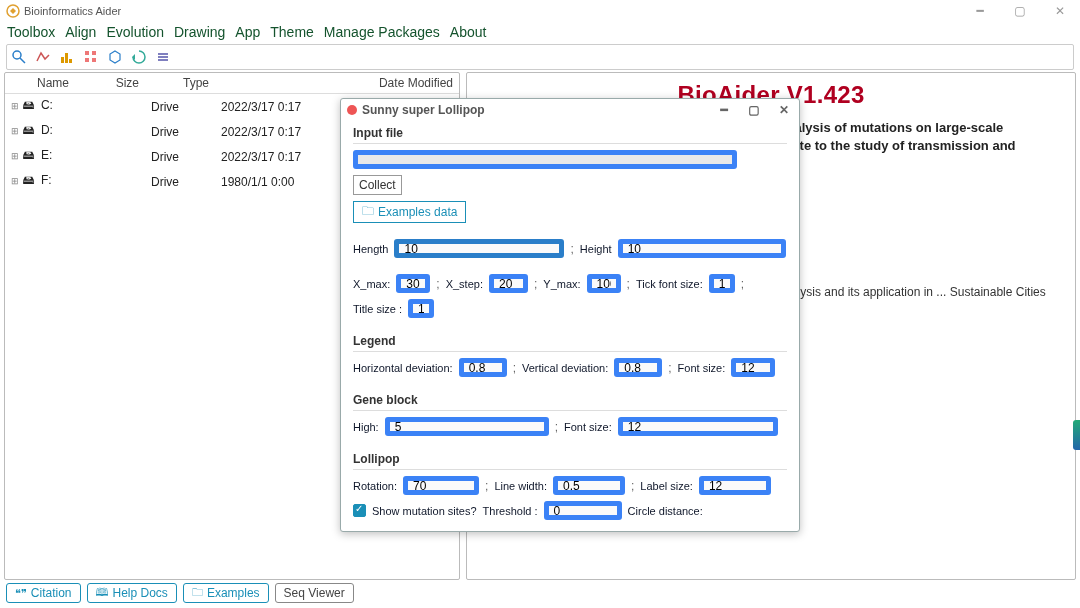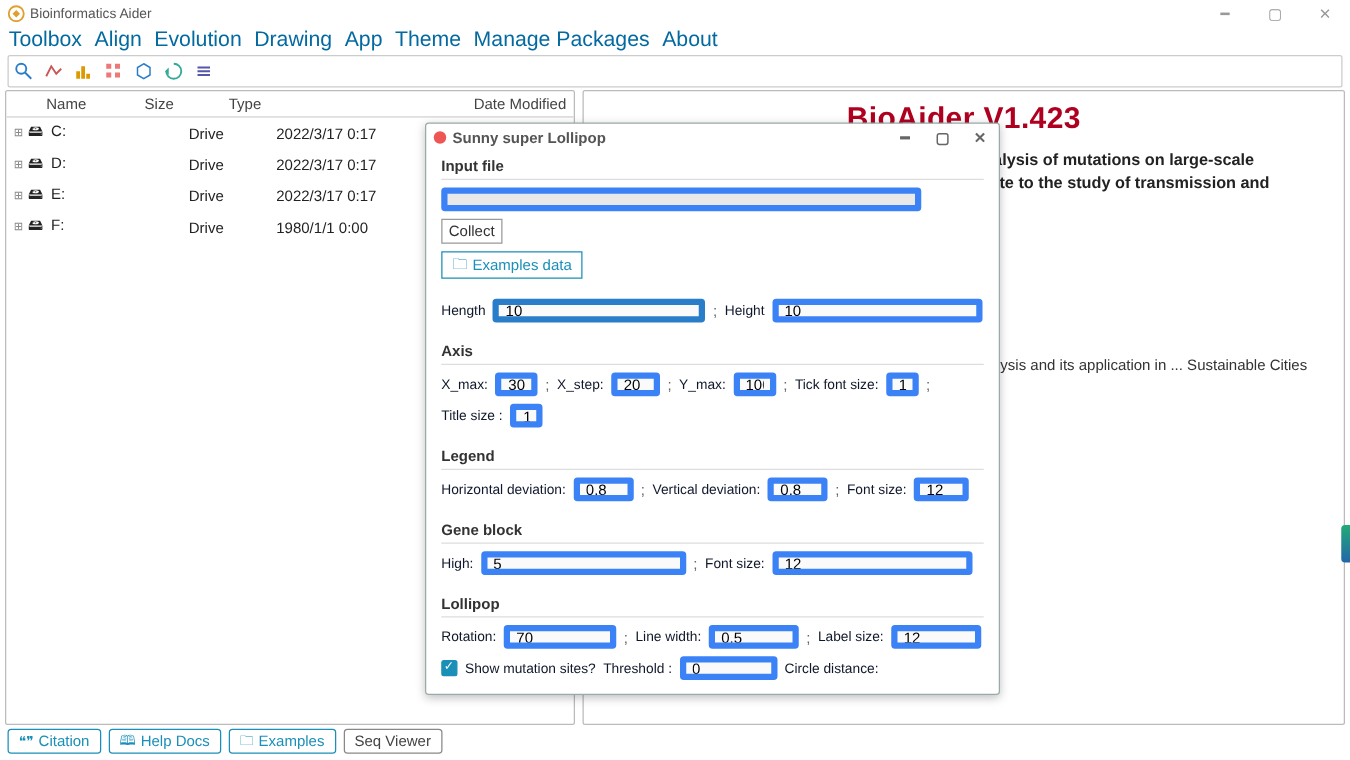--- a/index.html
+++ b/index.html
@@ -3,21 +3,21 @@
   <meta charset="utf-8">
   <style>
     * { margin: 0; padding: 0; box-sizing: border-box; font-family: "Segoe UI", Tahoma, sans-serif; }
     body { width: 1080px; height: 608px; background: #fff; font-size: 12px; color: #333; overflow: hidden; position: relative; }
     .titlebar { height: 22px; display: flex; align-items: center; padding: 0 6px; background: #fff; }
     .titlebar .logo { width: 14px; height: 14px; margin-right: 4px; display: inline-block; }
     .titlebar .title { font-size: 11px; color: #555; }
     .window-controls { position: absolute; top: 0; right: 0; display: flex; }
     .window-controls div { width: 40px; height: 22px; display:flex; align-items:center; justify-content:center; color:#999; font-size:12px;}
     .menubar { height: 20px; display: flex; align-items: center; padding: 0 4px; gap: 4px; background: #fff; }
-    .menubar span { font-size: 17px; color: #0369a1; padding: 1px 3px; cursor:default;}
+    .menubar span { font-size: 14px; color: #14532d; padding: 1px 3px; cursor:default;}
     .toolbar { height: 26px; border: 1px solid #ccc; border-radius: 2px; margin: 2px 6px 4px 6px; display:flex; align-items:center; padding: 0 2px; gap: 4px;}
     .toolbar .tbtn { width:20px; height:20px; display:flex; align-items:center; justify-content:center;}
     .main { position:absolute; top:72px; left:4px; right:4px; bottom:28px; display:flex; gap:6px;}
     .filepanel { width:456px; border:1px solid #bbb; border-radius:2px; background:#fff; overflow:auto;}
     .filepanel table { width:100%; border-collapse:collapse; font-size:12px;}
     .filepanel th { text-align:right; font-weight:normal; padding:3px 6px; border-bottom:1px solid #ddd; color:#444;}
     .filepanel td { padding:2px 6px; color:#222;}
     .filepanel td .expander{color:#888; margin-right:3px; font-size:9px;}
     .filepanel td .drive-ico{display:inline-block; width:14px; text-align:center; margin-right:2px;}
     .content { flex:1; border:1px solid #bbb; border-radius:2px; background:#fff; padding:8px 14px; overflow:hidden;}
@@ -221,21 +221,20 @@
     <div class="row">
       <label>Hength</label>
       <input class="fld" style="width: 170px; border-color: rgb(42, 126, 201);" value="10">
       <span class="sep">;</span>
       <label>Height</label>
       <input class="fld" style="width: 168px;" value="10">
     </div>
   </div>
 
   <div class="section">
-    <div class="section-title">Axis</div>
     <div class="row">
       <label>X_max:</label>
       <input class="fld" style="width: 34px;" value="300">
       <span class="sep">;</span>
       <label>X_step:</label>
       <input class="fld" style="width: 39px;" value="20">
       <span class="sep">;</span>
       <label>Y_max:</label>
       <input class="fld" style="width: 34px;" value="100">
       <span class="sep">;</span>
@@ -269,21 +268,21 @@
       <span class="sep">;</span>
       <label>Font size:</label>
       <input class="fld" style="width: 160px;" value="12">
     </div>
   </div>
 
   <div class="section">
     <div class="section-title">Lollipop</div>
     <div class="row">
       <label>Rotation:</label>
-      <input class="fld" style="width: 90px;" value="70">
+      <input class="fld" style="width: 76px;" value="70">
       <span class="sep">;</span>
       <label>Line width:</label>
       <input class="fld" style="width: 72px;" value="0.5">
       <span class="sep">;</span>
       <label>Label size:</label>
       <input class="fld" style="width: 72px;" value="12">
     </div>
     <div class="row">
       <span class="chk"></span>
       <label>Show mutation sites?</label>

